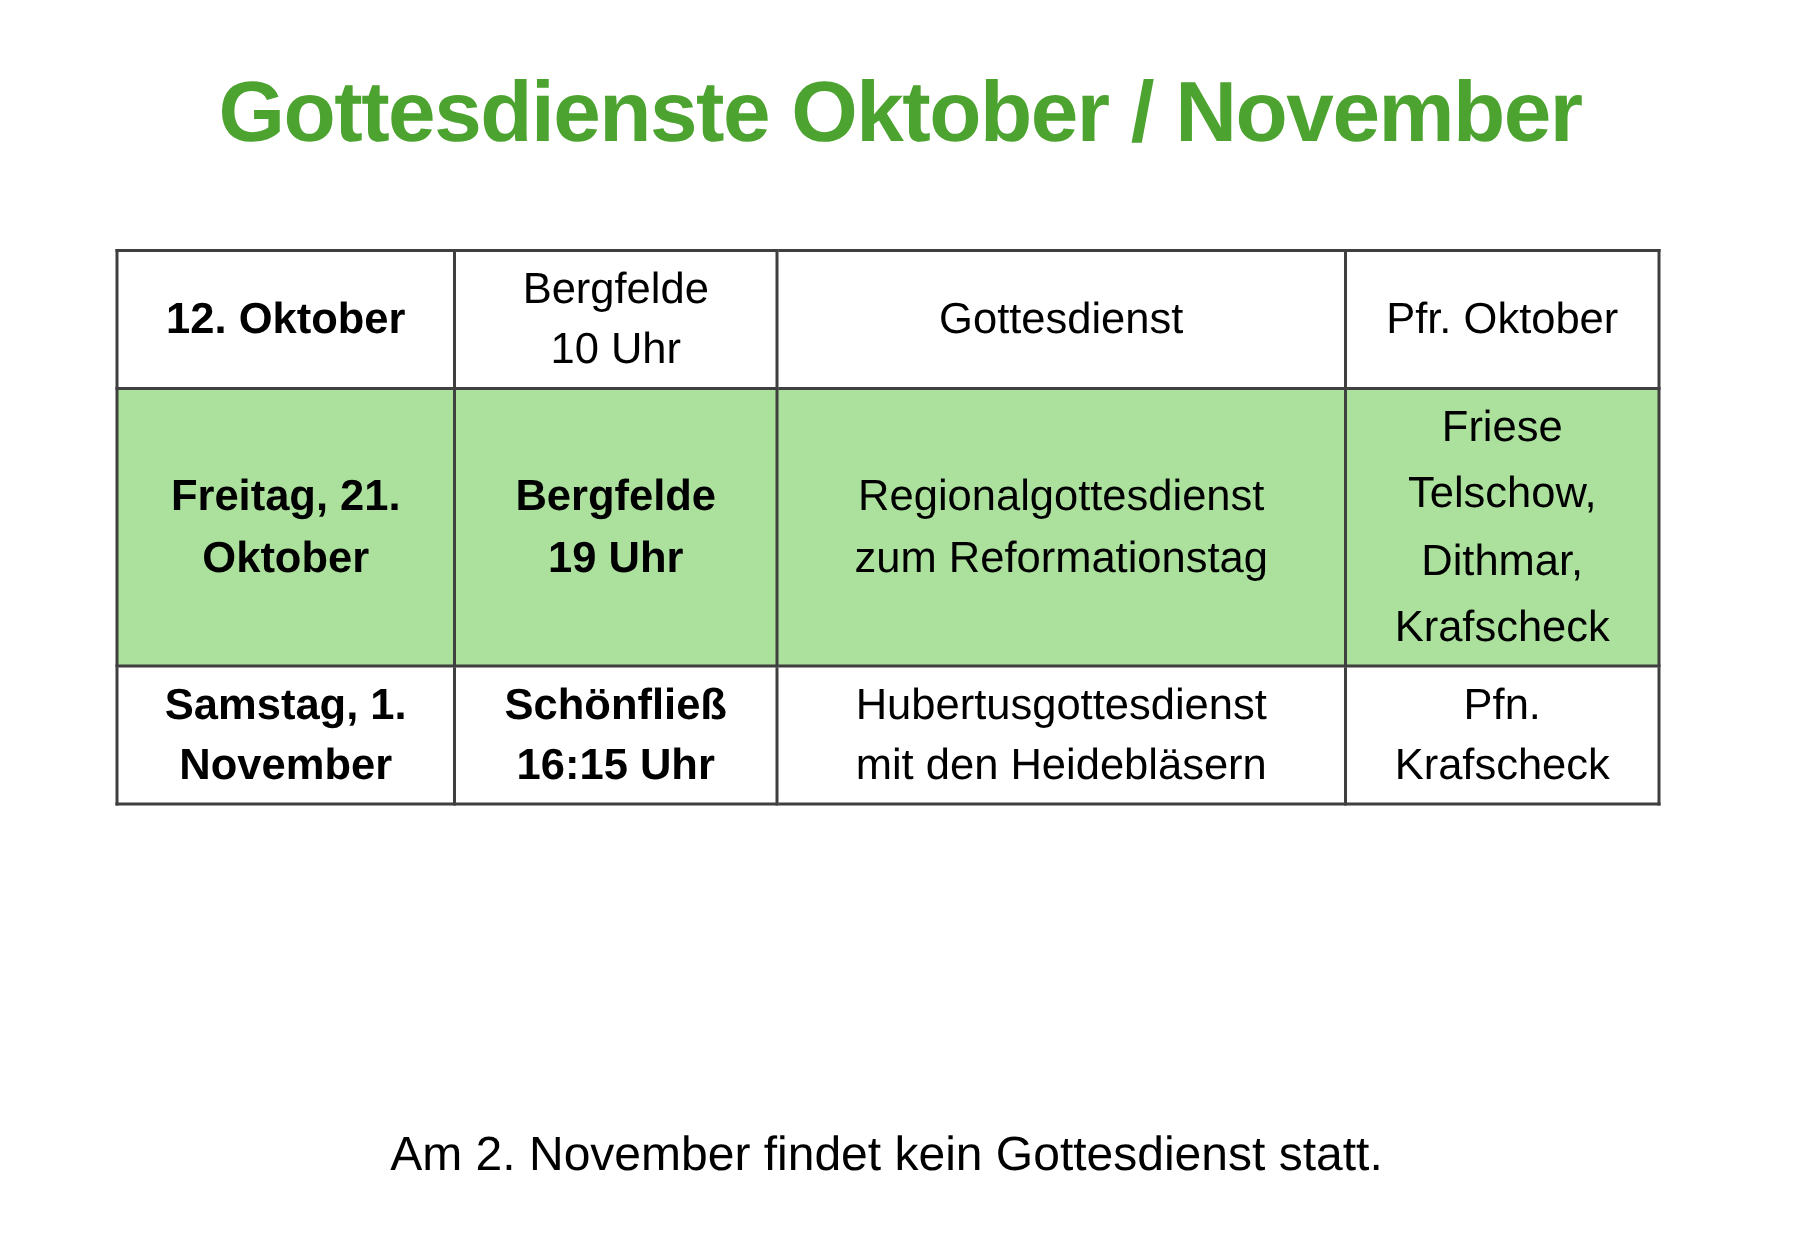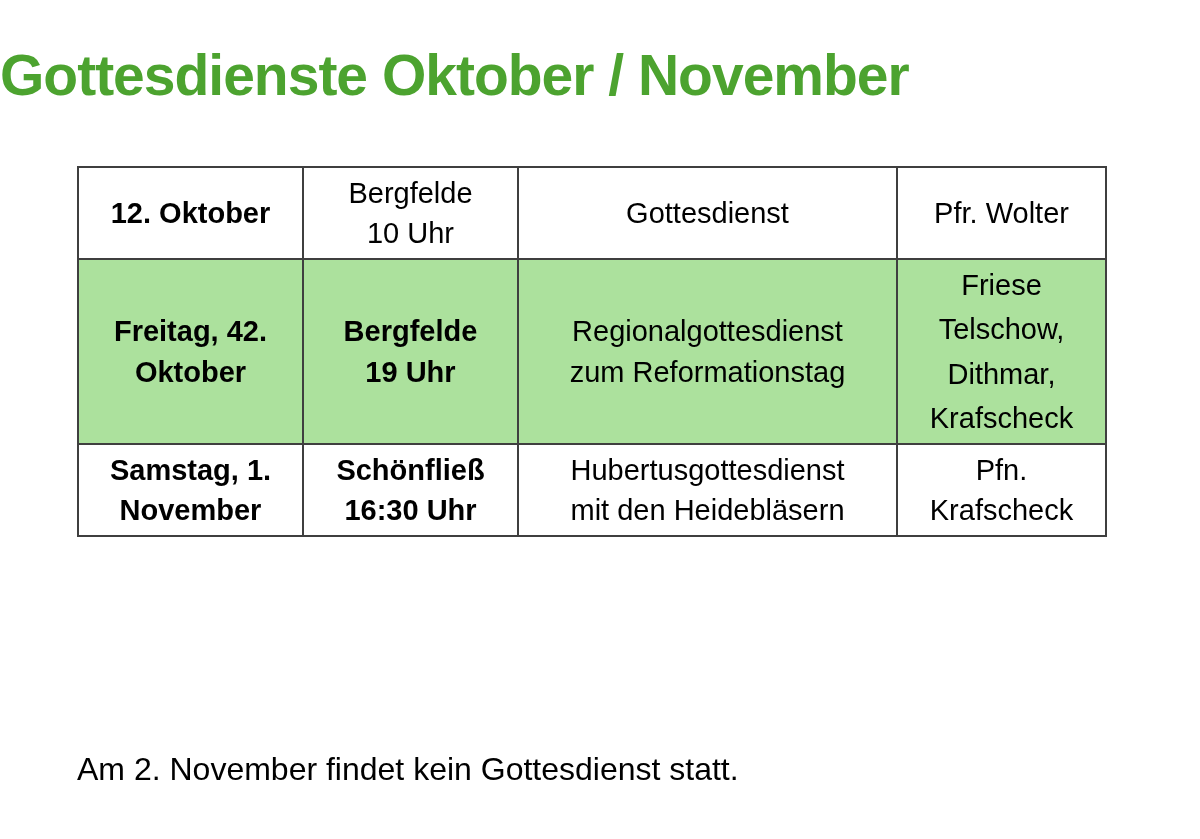--- a/index.html
+++ b/index.html
@@ -21,20 +21,21 @@
     overflow: hidden;
     font-family: "Liberation Sans", sans-serif;
     color: var(--text-black);
   }
   .title {
     position: absolute;
     top: 46px;
     left: 0;
     width: 1200px;
     margin: 0;
+    text-align: center;
     font-size: 57px;
     line-height: 1.05;
     font-weight: bold;
     letter-spacing: -1px;
     color: var(--title-green);
   }
   table.schedule {
     position: absolute;
     top: 166px;
     left: 77px;
@@ -59,20 +60,21 @@
   tr.r2 td { height: 94px; }
   tr.r3 td { height: 91px; }
   tr.r4 td { height: 185px; }
   tr.r4 td.officiant { line-height: 1.52; margin-left: 36px; }
   tr.r5 td { height: 92px; }
   .footer-note {
     position: absolute;
     top: 750px;
     left: 77px;
     width: 1028px;
+    text-align: center;
     font-size: 32px;
     line-height: 1.2;
     color: var(--text-black);
   }
 </style>
 </head>
 <body>
 
 <h1 class="title">Gottesdienste Oktober / November</h1>
 
@@ -82,39 +84,39 @@
     <col style="width:215px">
     <col style="width:379px">
     <col style="width:209px">
   </colgroup>
   <tbody>
     <tr class="r1">
       <td class="b">12. Oktober</td>
       <td>Bergfelde
 10 Uhr</td>
       <td>Gottesdienst</td>
-      <td class="officiant">Pfr. Wolter</td>
+      <td class="officiant">Pfr. Oktober</td>
     </tr>
     <tr class="r4 hl">
-      <td class="b">Freitag, 42.
+      <td class="b">Freitag, 21.
 Oktober</td>
       <td class="b">Bergfelde
 19 Uhr</td>
       <td>Regionalgottesdienst
 zum Reformationstag</td>
       <td class="officiant">Friese
 Telschow,
 Dithmar,
 Krafscheck</td>
     </tr>
     <tr class="r5">
       <td class="b">Samstag, 1.
 November</td>
       <td class="b">Schönfließ
-16:30 Uhr</td>
+16:15 Uhr</td>
       <td>Hubertusgottesdienst
 mit den Heidebläsern</td>
       <td class="officiant">Pfn.
 Krafscheck</td>
     </tr>
   </tbody>
 </table>
 
 <div class="footer-note">Am 2. November findet kein Gottesdienst statt.</div>
 

